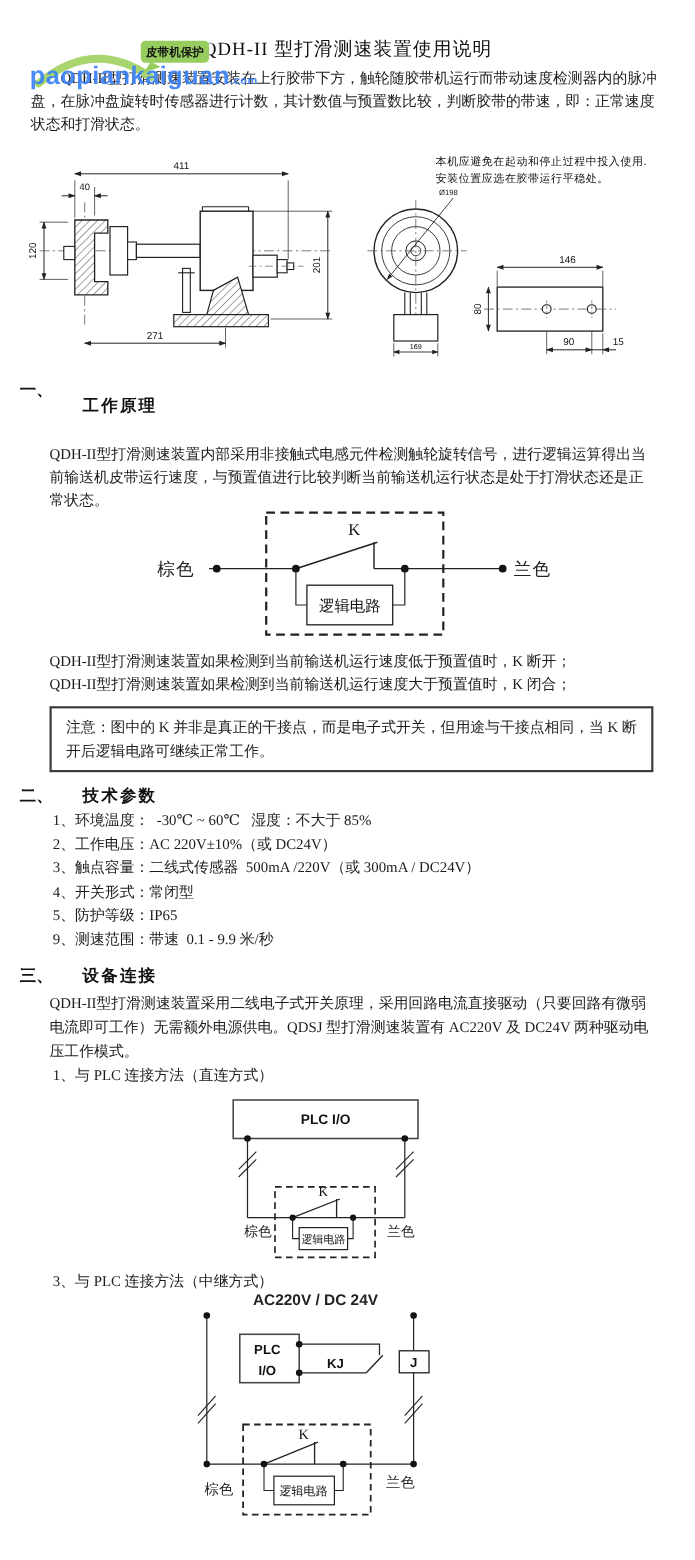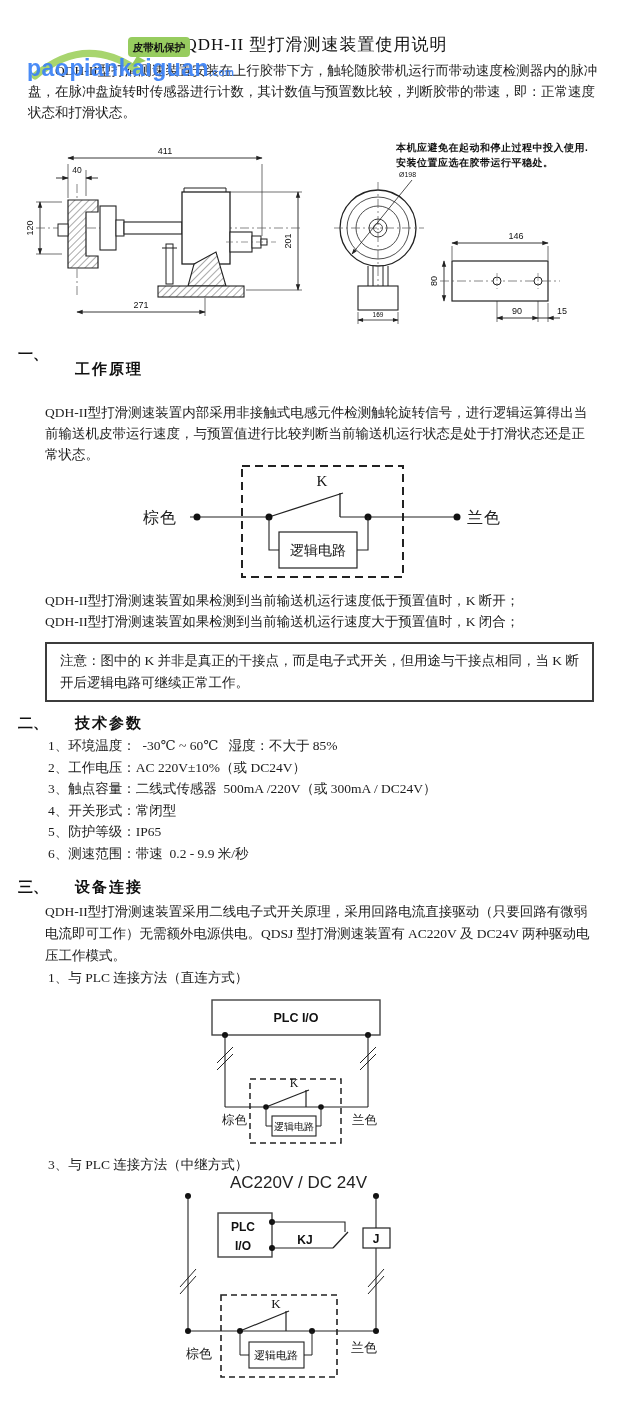--- a/index.html
+++ b/index.html
@@ -20,23 +20,23 @@
   .notebox{top:642px;left:45px;width:519px;border:2px solid #3c3c3c;padding:6px 13px;
            font-size:13.5px;line-height:22px;}
   .params{top:735px;left:48px;width:560px;}
   .params div{white-space:pre-wrap;font-size:13.5px;line-height:21.5px;}
   .p3{top:901px;left:45px;width:552px;line-height:22px;}
   .sub{font-size:13.5px;white-space:nowrap;}
   .sub1{top:969px;left:48px;} .sub2{top:1156px;left:48px;}
   .diag-label{font-size:16px;color:#222;letter-spacing:1px;}
   .diag-label-sm{font-size:12.5px;color:#222;}
   .voltage{top:1173px;left:230px;font-family:"Liberation Sans",sans-serif;
-           font-weight:normal;font-size:17px;color:#222;}
+           font-weight:bold;font-size:14px;color:#222;}
   .draw-note{top:140px;left:396px;font-family:"Liberation Sans",sans-serif;
-             font-weight:bold;font-size:10px;line-height:15px;color:#111;letter-spacing:0.5px;}
+             font-weight:normal;font-size:10px;line-height:15px;color:#111;letter-spacing:0.5px;}
   .wm{z-index:5;}
   .wm-site{top:55px;left:27px;font-family:"Liberation Sans",sans-serif;font-weight:bold;
            font-size:23px;color:#3b82f6;opacity:0.92;letter-spacing:0.5px;z-index:6;}
   .wm-site .tld{font-size:10px;vertical-align:baseline;}
   svg text{fill:#111;}
   .dim{font-family:"Liberation Sans",sans-serif;}
 </style>
 </head>
 <body>
 
@@ -198,21 +198,21 @@
   <div class="abs notebox">注意：图中的 K 并非是真正的干接点，而是电子式开关，但用途与干接点相同，当 K 断开后逻辑电路可继续正常工作。</div>
 
   <div class="abs sec-num h2-num">二、</div>
   <div class="abs sec-head h2-t">技术参数</div>
   <div class="abs params">
     <div>1、环境温度：  -30℃ ~ 60℃   湿度：不大于 85%</div>
     <div>2、工作电压：AC 220V±10%（或 DC24V）</div>
     <div>3、触点容量：二线式传感器  500mA /220V（或 300mA / DC24V）</div>
     <div>4、开关形式：常闭型</div>
     <div>5、防护等级：IP65</div>
-    <div>6、测速范围：带速  0.2 - 9.9 米/秒</div>
+    <div>9、测速范围：带速  0.1 - 9.9 米/秒</div>
   </div>
 
   <div class="abs sec-num h3-num">三、</div>
   <div class="abs sec-head h3-t">设备连接</div>
   <div class="abs para p3">QDH-II型打滑测速装置采用二线电子式开关原理，采用回路电流直接驱动（只要回路有微弱电流即可工作）无需额外电源供电。QDSJ 型打滑测速装置有 AC220V 及 DC24V 两种驱动电压工作模式。</div>
   <div class="abs sub sub1">1、与 PLC 连接方法（直连方式）</div>
 
   <svg class="abs" style="top:995px;left:0;" width="632" height="158" viewBox="0 0 632 158">
     <rect x="212" y="5" width="168" height="35" fill="#fff" stroke="#444" stroke-width="1.4"></rect>
     <text x="296" y="27" font-size="12.5" font-weight="bold" text-anchor="middle" font-family="Liberation Sans,sans-serif">PLC  I/O</text>

